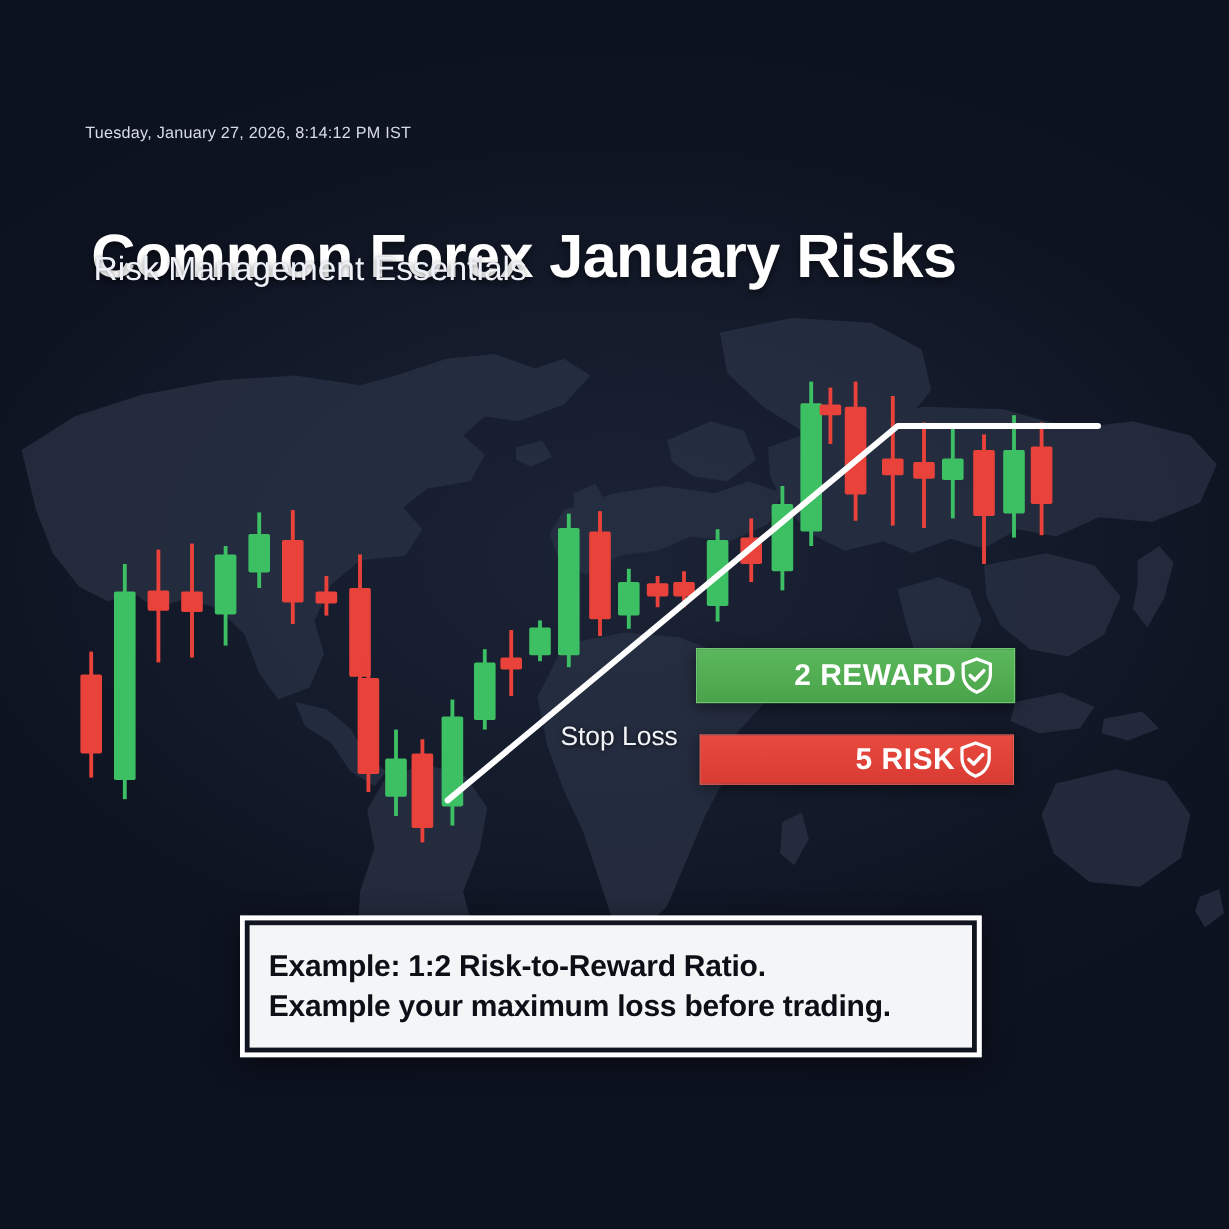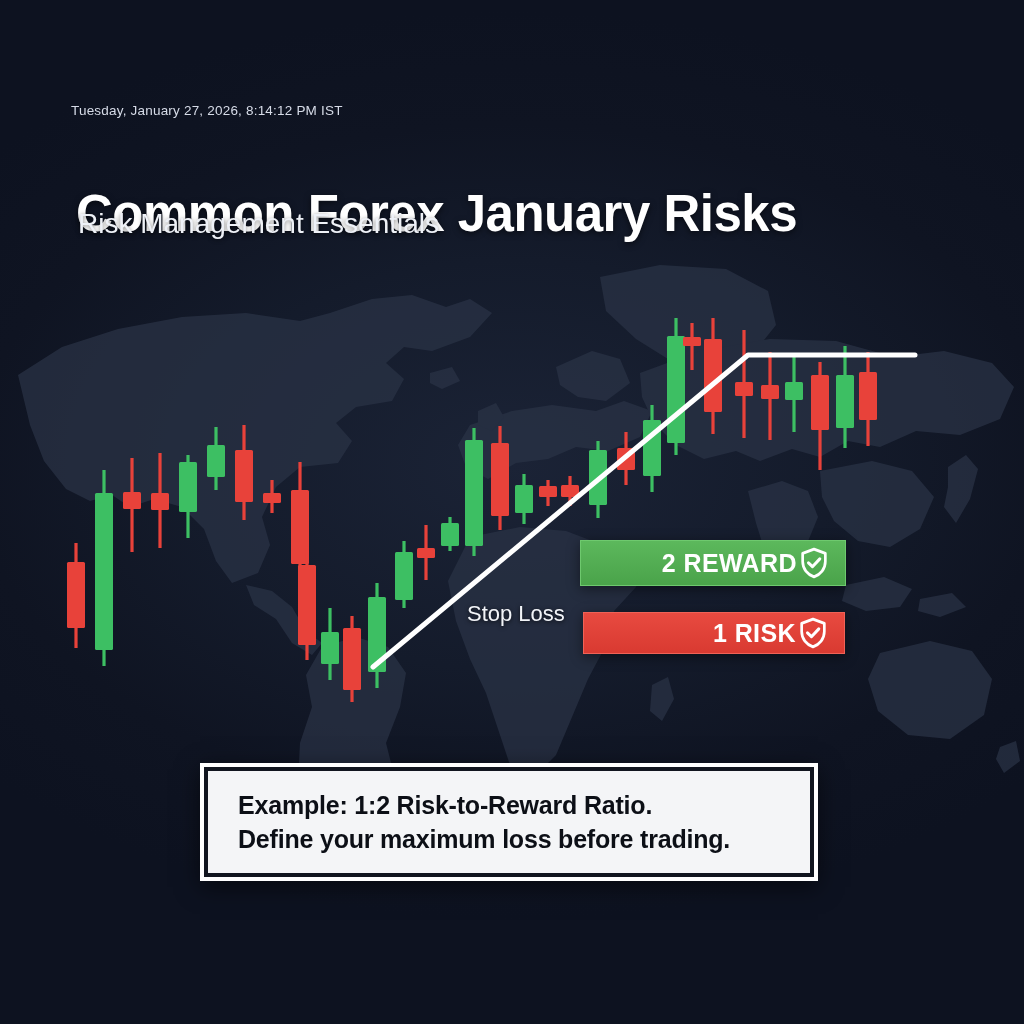--- a/index.html
+++ b/index.html
@@ -62,21 +62,21 @@
   #caption{
     position:absolute;left:200px;top:763px;width:618px;height:118px;
     box-sizing:border-box;background:#f4f5f7;
     border:4px solid #ffffff;
     box-shadow:0 6px 22px rgba(0,0,0,.55);
   }
   #captionInner{
     width:100%;height:100%;box-sizing:border-box;
     border:4px solid #11151f;background:#f4f5f7;
     display:flex;flex-direction:column;justify-content:center;
-    padding-left:30px;gap:5px;
+    padding-left:16px;gap:5px;
   }
   #captionInner div{
     font-size:25px;font-weight:bold;color:#0c0f16;letter-spacing:-.2px;white-space:nowrap;
   }
 </style>
 </head>
 <body>
 
 <div id="stage">
 
@@ -213,27 +213,27 @@
 
   <div class="badge" id="badgeReward">
     <span class="blabel">2 REWARD</span>
     <svg class="shield" viewBox="0 0 24 24">
       <path d="M12 2.2 20 5.2 V11 c0 5.2 -3.4 9.2 -8 10.8 C7.4 20.2 4 16.2 4 11 V5.2 Z" fill="none" stroke="#ffffff" stroke-width="1.9" stroke-linejoin="round"></path>
       <path d="M8.1 11.9 L10.9 14.6 L16.1 9.1" fill="none" stroke="#ffffff" stroke-width="2.1" stroke-linecap="round" stroke-linejoin="round"></path>
     </svg>
   </div>
 
   <div class="badge" id="badgeRisk">
-    <span class="blabel">1 RISK</span>
+    <span class="blabel">5 RISK</span>
     <svg class="shield" viewBox="0 0 24 24">
       <path d="M12 2.2 20 5.2 V11 c0 5.2 -3.4 9.2 -8 10.8 C7.4 20.2 4 16.2 4 11 V5.2 Z" fill="none" stroke="#ffffff" stroke-width="1.9" stroke-linejoin="round"></path>
       <path d="M8.1 11.9 L10.9 14.6 L16.1 9.1" fill="none" stroke="#ffffff" stroke-width="2.1" stroke-linecap="round" stroke-linejoin="round"></path>
     </svg>
   </div>
 
   <div id="caption">
     <div id="captionInner">
       <div>Example: 1:2 Risk-to-Reward Ratio.</div>
-      <div>Define your maximum loss before trading.</div>
+      <div>Example your maximum loss before trading.</div>
     </div>
   </div>
 
 </div>
 
 </body></html>

